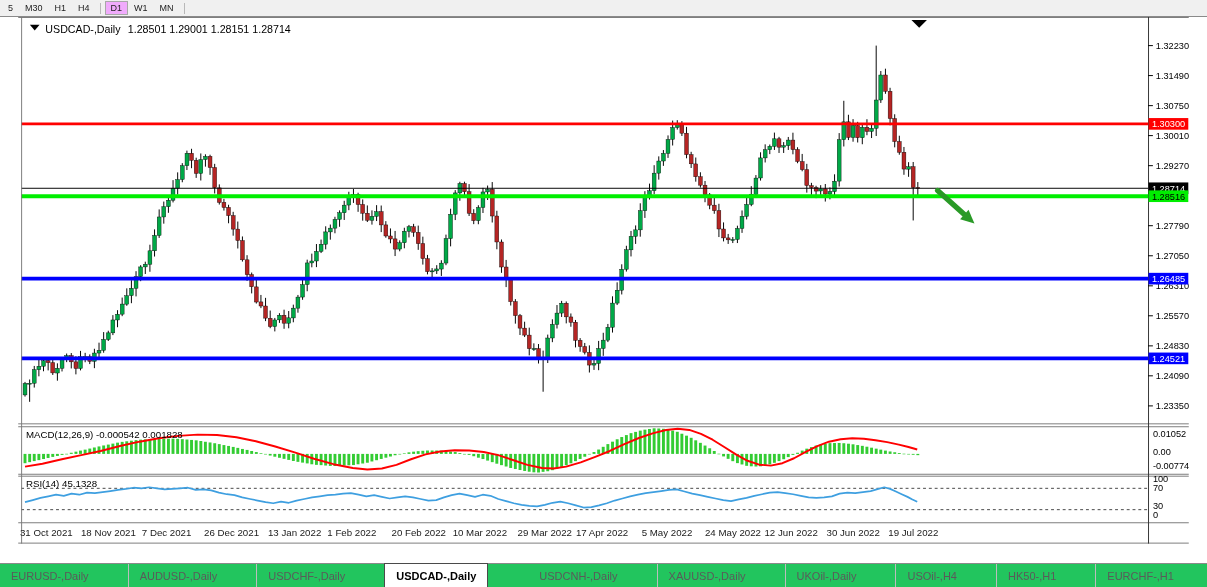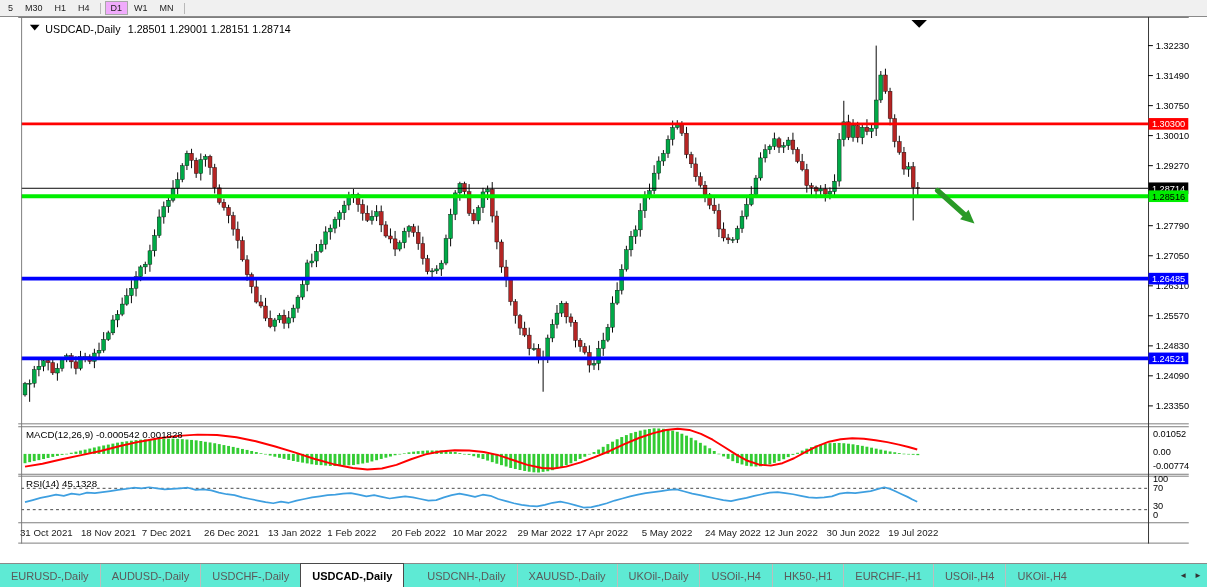--- a/index.html
+++ b/index.html
@@ -5,23 +5,23 @@
   html,body{margin:0;padding:0;background:#fff;}
   body{width:1207px;height:587px;font-family:"Liberation Sans",sans-serif;overflow:hidden;}
   
   .toolbar{height:17px;background:#f0f0f0;border-bottom:1px solid #8a8a8a;display:flex;align-items:center;box-sizing:border-box;padding-left:2px;}
   .tfbtn{font-family:"Liberation Sans",sans-serif;font-size:9px;color:#222;background:transparent;border:1px solid transparent;height:14px;line-height:12px;padding:0 5px;margin:0;cursor:default;}
   .tfbtn.active{background:#f0abfc;border:1px solid #a8a8a8;}
   .tfsep{width:1px;height:11px;background:#b8b8b8;margin:0 4px;}
   
   #chartsvg{display:block;}
   
-  .tabbar{height:24px;background:#5eead4;border-top:1px solid #8a8a8a;display:flex;align-items:stretch;box-sizing:border-box;font-size:11px;color:#5a5a5a;}
+  .tabbar{height:24px;background:#22c55e;border-top:1px solid #8a8a8a;display:flex;align-items:stretch;box-sizing:border-box;font-size:11px;color:#5a5a5a;}
   .tab{display:flex;align-items:center;padding:0 11px;white-space:nowrap;cursor:default;}
-  .tab + .tab{border-left:1px solid #bdbdbd;}
+  .tab + .tab{border-left:1px solid #bdbdbd;margin-left:28px;}
   .tab.active{background:#ffffff;color:#000;font-weight:bold;border:1px solid #4a4a4a;border-bottom:none;margin-top:-1px;}
   .tab.active + .tab{border-left:none;padding-left:23px;}
   .tabspacer{flex:1;}
   .tabscroll{display:flex;align-items:center;font-size:8px;color:#333;padding:0 5px;gap:7px;}
   .tabscroll span{cursor:default;}
 </style>
 </head>
 <body>
 
 <div class="toolbar" id="toolbar">

